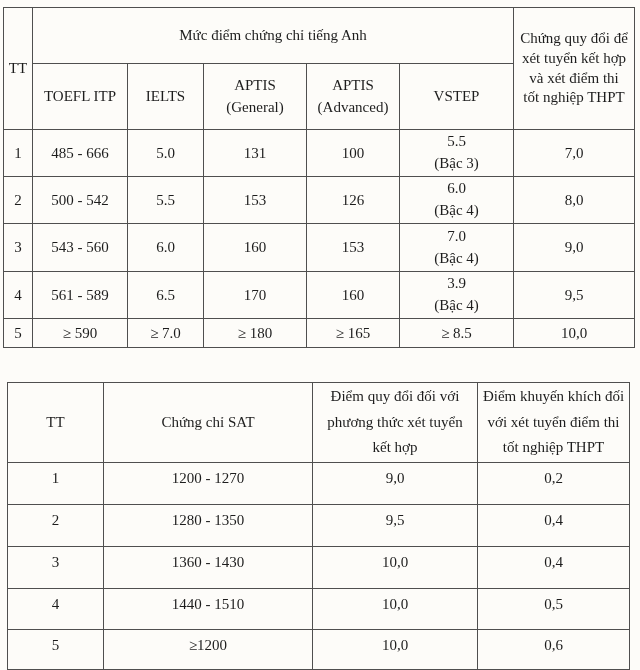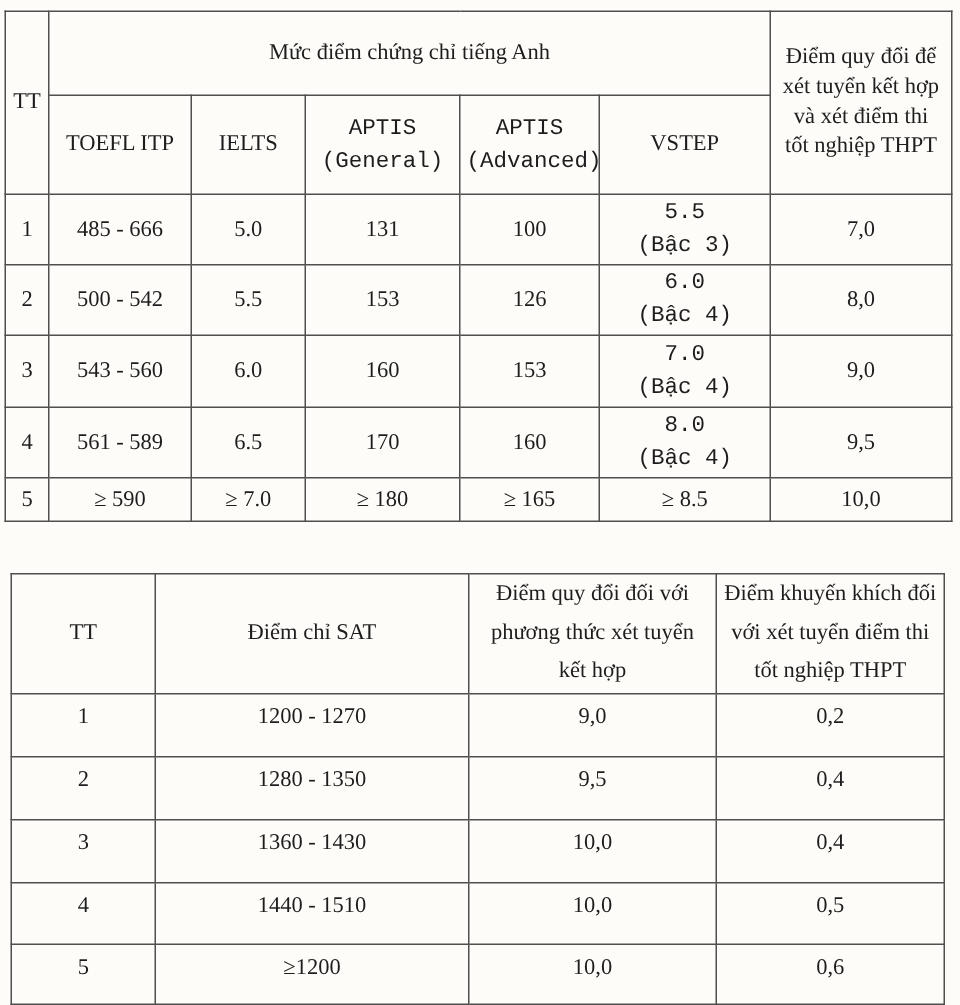--- a/index.html
+++ b/index.html
@@ -22,42 +22,42 @@
     text-align: center;
     vertical-align: middle;
     font-size: 15px;
     line-height: 1.35;
     padding: 1px 4px;
     overflow: hidden;
   }
   #t1 { left: 3px; top: 7px; width: 631px; }
   #t2 { left: 7px; top: 382px; width: 622px; }
   .conv-hdr { line-height: 1.32; padding: 1px 6px; }
-  .two-line div { line-height: 1.45; font-family: Liberation Mono, monospace; }
+  .two-line div { line-height: 1.45; }
   #t2 tr.hdr td { line-height: 1.7; vertical-align: middle; margin-top: 28px; }
   #t2 td.data { vertical-align: top; padding-top: 5px; }
 </style>
 </head>
 <body>
 
 <table id="t1">
   <colgroup>
     <col style="width:29px">
       <col style="width:95px">
       <col style="width:76px">
     <col style="width:103px">
       <col style="width:93px">
       <col style="width:114px">
       <col style="width:121px">
   </colgroup>
   <tbody>
     <tr style="height:56px">
       <td rowspan="2">TT</td>
       <td colspan="5">Mức điểm chứng chỉ tiếng Anh</td>
-      <td rowspan="2" class="conv-hdr">Điểm quy đổi để xét tuyển kết hợp và xét điểm thi tốt nghiệp THPT</td>
+      <td rowspan="2" class="conv-hdr">Chứng quy đổi để xét tuyển kết hợp và xét điểm thi tốt nghiệp THPT</td>
     </tr>
     <tr style="height:66px">
       <td>TOEFL ITP</td>
       <td>IELTS</td>
       <td class="two-line">
         <div>APTIS</div>
         <div>(General)</div>
       </td>
       <td class="two-line">
         <div>APTIS</div>
@@ -101,21 +101,21 @@
       </td>
       <td>9,0</td>
     </tr>
     <tr style="height:47px">
       <td>4</td>
       <td>561 - 589</td>
       <td>6.5</td>
       <td>170</td>
       <td>160</td>
       <td class="two-line">
-        <div>8.0</div>
+        <div>3.9</div>
         <div>(Bậc 4)</div>
       </td>
       <td>9,5</td>
     </tr>
     <tr style="height:29px">
       <td>5</td>
       <td>≥ 590</td>
       <td>≥ 7.0</td>
       <td>≥ 180</td>
       <td>≥ 165</td>
@@ -128,21 +128,21 @@
 <table id="t2">
   <colgroup>
     <col style="width:96px">
       <col style="width:209px">
       <col style="width:165px">
       <col style="width:152px">
   </colgroup>
   <tbody>
     <tr class="hdr" style="height:74px">
       <td>TT</td>
-      <td>Điểm chỉ SAT</td>
+      <td>Chứng chỉ SAT</td>
       <td>Điểm quy đổi đối với phương thức xét tuyển kết hợp</td>
       <td>Điểm khuyến khích đối với xét tuyển điểm thi tốt nghiệp THPT</td>
     </tr>
     <tr style="height:42px">
       <td class="data">1</td>
       <td class="data">1200 - 1270</td>
       <td class="data">9,0</td>
       <td class="data">0,2</td>
     </tr>
     <tr style="height:42px">

